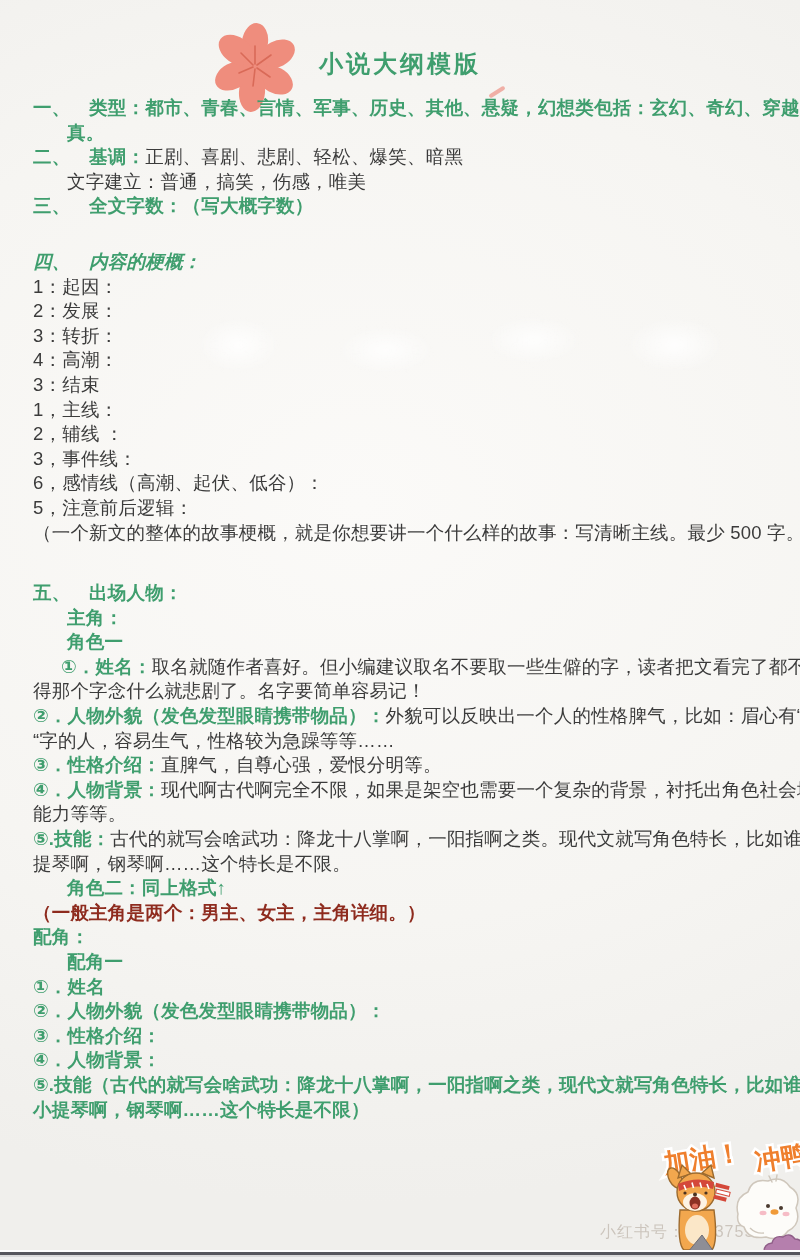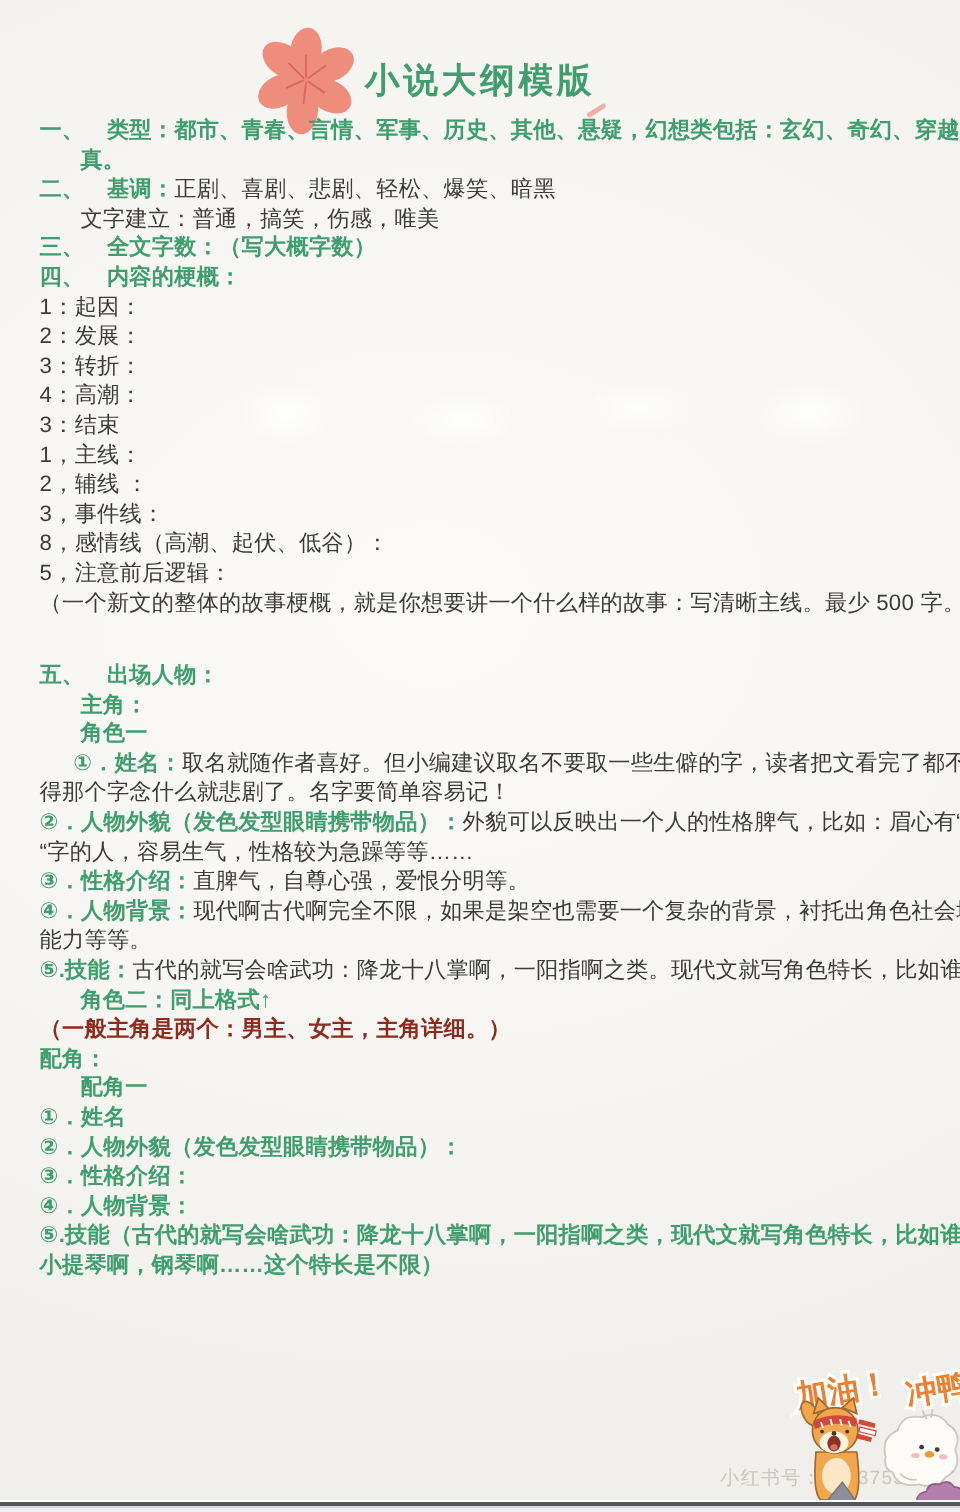--- a/index.html
+++ b/index.html
@@ -11,21 +11,21 @@
     background:
       radial-gradient(ellipse 900px 700px at 45% 40%, #fbfaf8 0%, #f6f5f2 60%, #f0efec 100%);
     font-family: "Liberation Sans", "DejaVu Sans", sans-serif;
   }
   .page { position: absolute; inset: 0; }
 
   
   .title {
     position: absolute; top: 48px; left: 0; width: 800px;
     text-align: center;
-    font-size: 29px; font-weight: 700; letter-spacing: 3px;
+    font-size: 24px; font-weight: 700; letter-spacing: 3px;
     color: var(--green, #3f9e6e);
   }
   .flower { position: absolute; left: 205px; top: 20px; width: 100px; height: 92px; }
 
   
   .pen-mark {
     position: absolute; left: 488px; top: 90px; width: 18px; height: 4px;
     background: #ef9d92; border-radius: 2px; transform: rotate(-32deg); opacity: .8;
   }
 
@@ -112,43 +112,44 @@
   <div class="pen-mark"></div>
 
   <div class="center-watermark"></div>
 
   <div class="doc">
       <div class="line indent-0"><span class="seg-green">一、　类型：都市、青春、言情、军事、历史、其他、悬疑，幻想类包括：玄幻、奇幻、穿越、修</span></div>
       <div class="line indent-1"><span class="seg-green">真。</span></div>
       <div class="line indent-0"><span class="seg-green">二、　基调：</span><span class="seg-black">正剧、喜剧、悲剧、轻松、爆笑、暗黑</span></div>
       <div class="line indent-1"><span class="seg-black">文字建立：普通，搞笑，伤感，唯美</span></div>
       <div class="line indent-0"><span class="seg-green">三、　全文字数：（写大概字数）</span></div>
-      <div class="line indent-0" style=""><span class="seg-green">四、　内容的梗概：</span></div>
+      <div class="line indent-0" style="margin-top: 31px; font-style: italic;"><span class="seg-green">四、　内容的梗概：</span></div>
       <div class="line indent-0"><span class="seg-black">1：起因：</span></div>
       <div class="line indent-0"><span class="seg-black">2：发展：</span></div>
       <div class="line indent-0"><span class="seg-black">3：转折：</span></div>
       <div class="line indent-0"><span class="seg-black">4：高潮：</span></div>
       <div class="line indent-0"><span class="seg-black">3：结束</span></div>
       <div class="line indent-0"><span class="seg-black">1，主线：</span></div>
       <div class="line indent-0"><span class="seg-black">2，辅线 ：</span></div>
       <div class="line indent-0"><span class="seg-black">3，事件线：</span></div>
-      <div class="line indent-0"><span class="seg-black">8，感情线（高潮、起伏、低谷）：</span></div>
+      <div class="line indent-0"><span class="seg-black">6，感情线（高潮、起伏、低谷）：</span></div>
       <div class="line indent-0"><span class="seg-black">5，注意前后逻辑：</span></div>
       <div class="line indent-0"><span class="seg-black">（一个新文的整体的故事梗概，就是你想要讲一个什么样的故事：写清晰主线。最少 500 字。）</span></div>
       <div class="line indent-0" style="margin-top: 36px;"><span class="seg-green">五、　出场人物：</span></div>
       <div class="line indent-1"><span class="seg-green">主角：</span></div>
       <div class="line indent-1"><span class="seg-green">角色一</span></div>
       <div class="line indent-2"><span class="seg-green">①．姓名：</span><span class="seg-black">取名就随作者喜好。但小编建议取名不要取一些生僻的字，读者把文看完了都不认</span></div>
       <div class="line indent-0"><span class="seg-black">得那个字念什么就悲剧了。名字要简单容易记！</span></div>
       <div class="line indent-0"><span class="seg-green">②．人物外貌（发色发型眼睛携带物品）：</span><span class="seg-black">外貌可以反映出一个人的性格脾气，比如：眉心有“川</span></div>
       <div class="line indent-0"><span class="seg-black">“字的人，容易生气，性格较为急躁等等……</span></div>
       <div class="line indent-0"><span class="seg-green">③．性格介绍：</span><span class="seg-black">直脾气，自尊心强，爱恨分明等。</span></div>
       <div class="line indent-0"><span class="seg-green">④．人物背景：</span><span class="seg-black">现代啊古代啊完全不限，如果是架空也需要一个复杂的背景，衬托出角色社会地位，</span></div>
       <div class="line indent-0"><span class="seg-black">能力等等。</span></div>
       <div class="line indent-0"><span class="seg-green">⑤.技能：</span><span class="seg-black">古代的就写会啥武功：降龙十八掌啊，一阳指啊之类。现代文就写角色特长，比如谁会小</span></div>
+      <div class="line indent-0"><span class="seg-black">提琴啊，钢琴啊……这个特长是不限。</span></div>
       <div class="line indent-1"><span class="seg-green">角色二：同上格式↑</span></div>
       <div class="line indent-0"><span class="seg-red">（一般主角是两个：男主、女主，主角详细。）</span></div>
       <div class="line indent-0"><span class="seg-green">配角：</span></div>
       <div class="line indent-1"><span class="seg-green">配角一</span></div>
       <div class="line indent-0"><span class="seg-green">①．姓名</span></div>
       <div class="line indent-0"><span class="seg-green">②．人物外貌（发色发型眼睛携带物品）：</span></div>
       <div class="line indent-0"><span class="seg-green">③．性格介绍：</span></div>
       <div class="line indent-0"><span class="seg-green">④．人物背景：</span></div>
       <div class="line indent-0"><span class="seg-green">⑤.技能（古代的就写会啥武功：降龙十八掌啊，一阳指啊之类，现代文就写角色特长，比如谁会</span></div>
       <div class="line indent-0"><span class="seg-green">小提琴啊，钢琴啊……这个特长是不限）</span></div>

